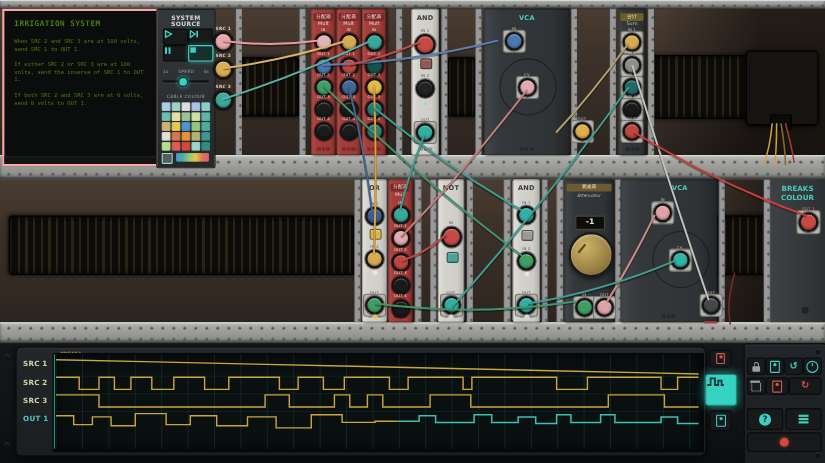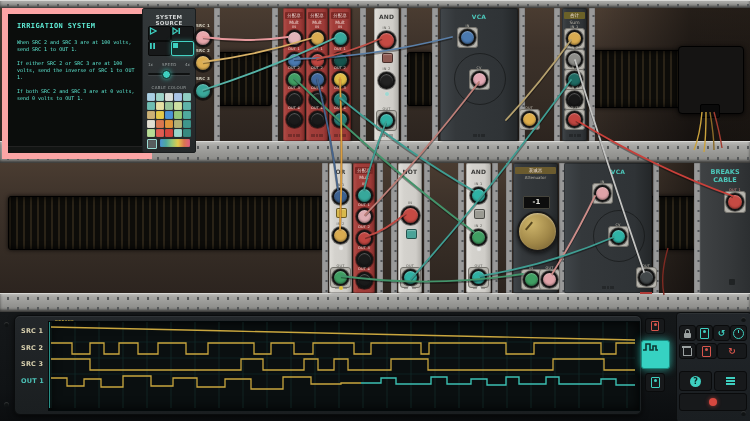--- a/index.html
+++ b/index.html
@@ -42,21 +42,21 @@
   .pcirc{position:relative;display:inline-block;width:13px;height:13px;border-radius:50%;
     border:2px solid #141414;box-shadow:0 0 0 1px rgba(0,0,0,.45), inset 0 1px 1px rgba(255,255,255,.3), inset 0 -1px 2px rgba(0,0,0,.4);}
   .gate{position:absolute;left:50%;width:9px;height:8px;margin-left:-4.5px;border-radius:2px;
     border:1px solid rgba(0,0,0,.5);box-shadow:inset 0 1px 1px rgba(255,255,255,.3);}
   .pdot{position:absolute;left:50%;width:4px;height:4px;margin-left:-2px;border-radius:50%;
     box-shadow:0 0 2px rgba(255,255,255,.3);}
   .ring{position:absolute;border:1.5px solid rgba(16,18,19,.6);border-radius:50%;}
   .footmark{position:absolute;bottom:4px;left:50%;width:12px;height:3px;margin-left:-6px;opacity:.5;
     background:linear-gradient(90deg,#00000088 0 30%,transparent 30% 38%,#00000088 38% 62%,transparent 62% 70%,#00000088 70% 100%);}
   
-  .mission{background:#0b0d0c;border:6px solid #fca5a5;color:#5eead4;}
+  .mission{background:#0b0d0c;border:2px solid #fca5a5;color:#4d7c0f;}
   .mission h1{font:bold 7px "DejaVu Sans Mono","Liberation Mono",monospace;margin:8px 9px 9px 9px;letter-spacing:.4px;}
   .mission p{font:5px "DejaVu Sans Mono","Liberation Mono",monospace;line-height:7px;margin:0 9px 7px 9px;}
   .mission .foot{position:absolute;bottom:0;left:0;right:0;height:6px;background:#131514;border-top:1px solid #222;}
   
   .srcpanel{background:linear-gradient(180deg,#33383a,#2b2f31 60%,#242829);border:1px solid #1a1d1e;border-radius:2px;}
   .srcpanel .ttl{font-weight:bold;font-size:5.5px;color:#d3d6d6;text-align:center;padding-top:5px;letter-spacing:.3px;}
   .tbtn{position:absolute;width:21px;height:13px;background:#17191a;border:1px solid #0a0b0b;border-radius:2px;
     display:flex;align-items:center;justify-content:center;}
   .tbtn.active{background:#15312e;border:1.5px solid #43d2c3;box-shadow:0 0 5px rgba(67,210,195,.5);}
   .spd{font-size:4px;color:#9aa0a0;}
@@ -367,21 +367,21 @@
     <div class="item" style="top:100px;left:38px;right:-38px;">
       <div class="p-label">OUT</div>
       <span class="p-wrap"><span class="plate"></span><span class="pcirc" style="background: rgb(67, 72, 74);"></span></span>
       <div style="width:12px;height:2px;background:#b03a36;margin:2px auto 0;"></div>
     </div>
     <div class="footmark"></div>
   </div>
 
   <div class="abs" style="left:700px;top:163px;width:50px;height:130px;background:linear-gradient(90deg,#3f4244,#35383a 60%,#2c2f31);box-shadow:inset 1px 0 0 rgba(255,255,255,.06);">
     <div style="font-weight:bold;font-size:6.5px;color:#4cc7ba;text-align:center;padding-top:5px;line-height:8px;">
-      <span>BREAKS</span><br><span>CABLE</span>
+      <span>BREAKS</span><br><span>COLOUR</span>
     </div>
     <div class="item" style="top:24px;left:10px;right:-10px;">
       <div class="p-label" style="color:#d98a85;">OUT 1</div>
       <span class="p-wrap"><span class="plate"></span><span class="pcirc" style="width: 14px; height: 14px; background: rgb(198, 74, 67);"></span></span>
     </div>
     <div style="position:absolute;bottom:8px;left:50%;width:6px;height:6px;margin-left:4px;background:#202324;border-radius:1px;"></div>
   </div>
 
   <svg id="cablelayer" width="750" height="421">
       <path d="M203,38 Q245.5,44.5 288,38" fill="none" stroke="rgba(0,0,0,.35)" stroke-width="2.4"></path>

